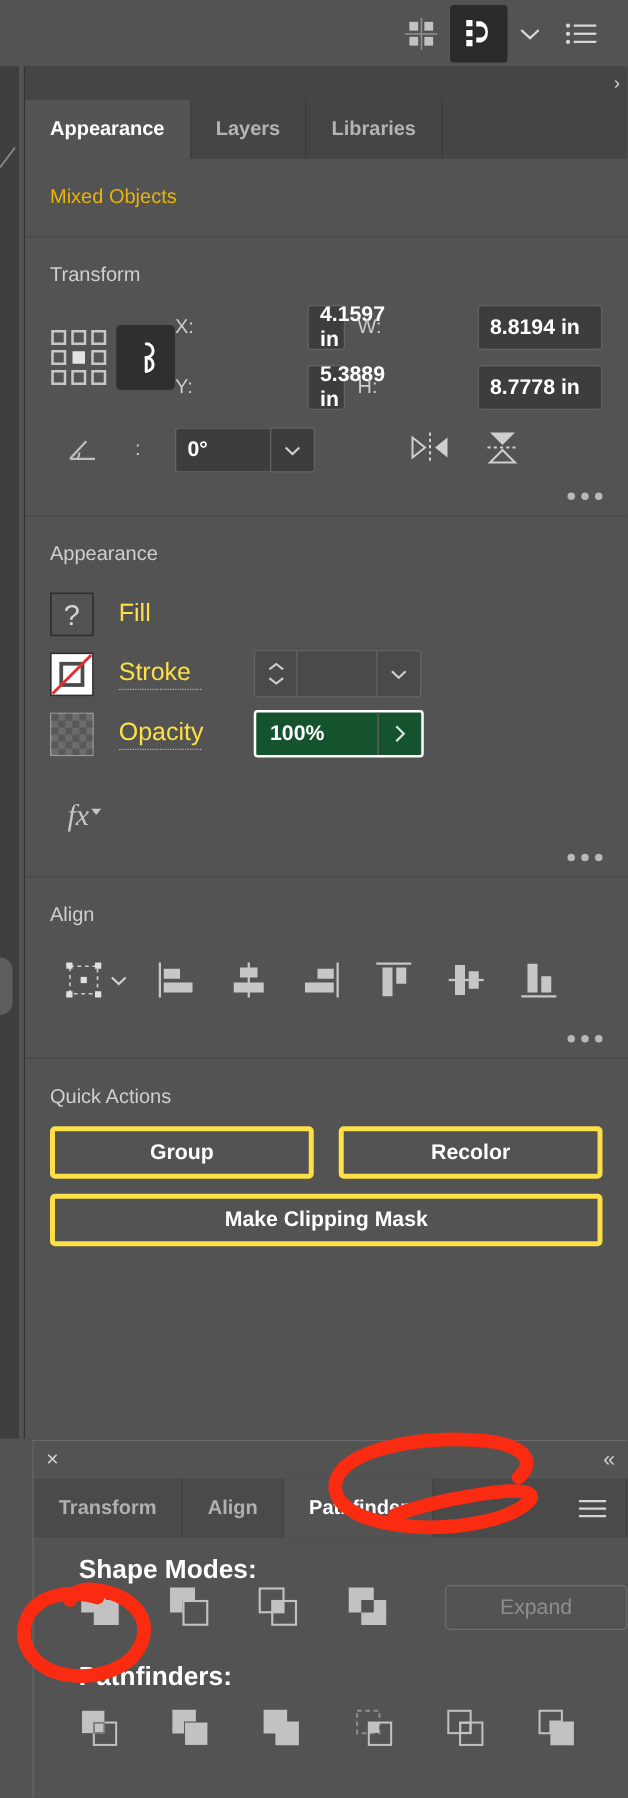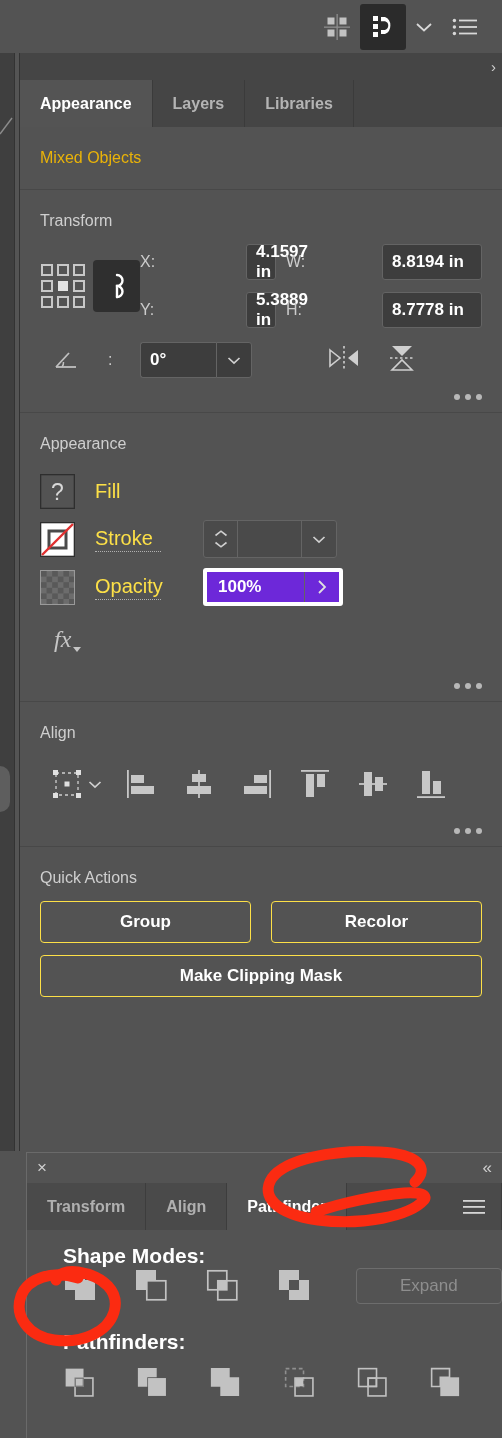--- a/index.html
+++ b/index.html
@@ -141,40 +141,40 @@
     border-right: 1px solid #646464;
   }
   .step-val {
     width: 64px; display: flex; align-items: center; padding-left: 9px;
     font-size: 17px; font-weight: bold; color: #ffffff;
     border-right: 1px solid #646464;
   }
   .step-caret { width: 34px; display: flex; align-items: center; justify-content: center; }
   .opac {
     display: flex; align-items: stretch; height: 38px;
-    border: 4px solid #ffffff; border-radius: 3px; background: #6d28d9;
+    border: 2px solid #ffffff; border-radius: 3px; background: #14532d;
   }
   .opac-val {
     width: 98px; display: flex; align-items: center; padding-left: 11px;
     font-size: 17px; font-weight: bold; color: #ffffff;
     border-right: 1px solid #646464;
   }
   .opac-arrow { width: 34px; display: flex; align-items: center; justify-content: center; }
-  .fx-row { height: 56px; display: flex; align-items: center; padding-left: 14px; }
+  .fx-row { height: 56px; display: flex; align-items: flex-end; padding-left: 14px; }
   .fx-text { font-size: 24px; color: #c6c6c6; font-style: italic; font-family: "Liberation Serif", serif; }
 
   
   .align-row { display: flex; align-items: center; height: 56px; padding-left: 20px; gap: 0; }
   .align-btn { width: 58px; display: flex; align-items: center; justify-content: center; }
   .align-btn.first { width: 72px; gap: 5px; }
 
   
   .qa-row { display: flex; gap: 20px; padding-bottom: 12px; }
   .qa-btn {
-    flex: 1; height: 42px; border: 1px solid #fde047; border-radius: 4px;
+    flex: 1; height: 42px; border: 4px solid #fde047; border-radius: 4px;
     display: flex; align-items: center; justify-content: center;
     font-size: 17px; font-weight: bold; color: #ffffff;
     background: transparent;
   }
 
   
   .pf {
     position: absolute; left: 26px; top: 1152px; width: 476px; height: 286px;
     background: #535353;
     border-left: 1px solid #6a6a6a; border-top: 1px solid #6a6a6a;

